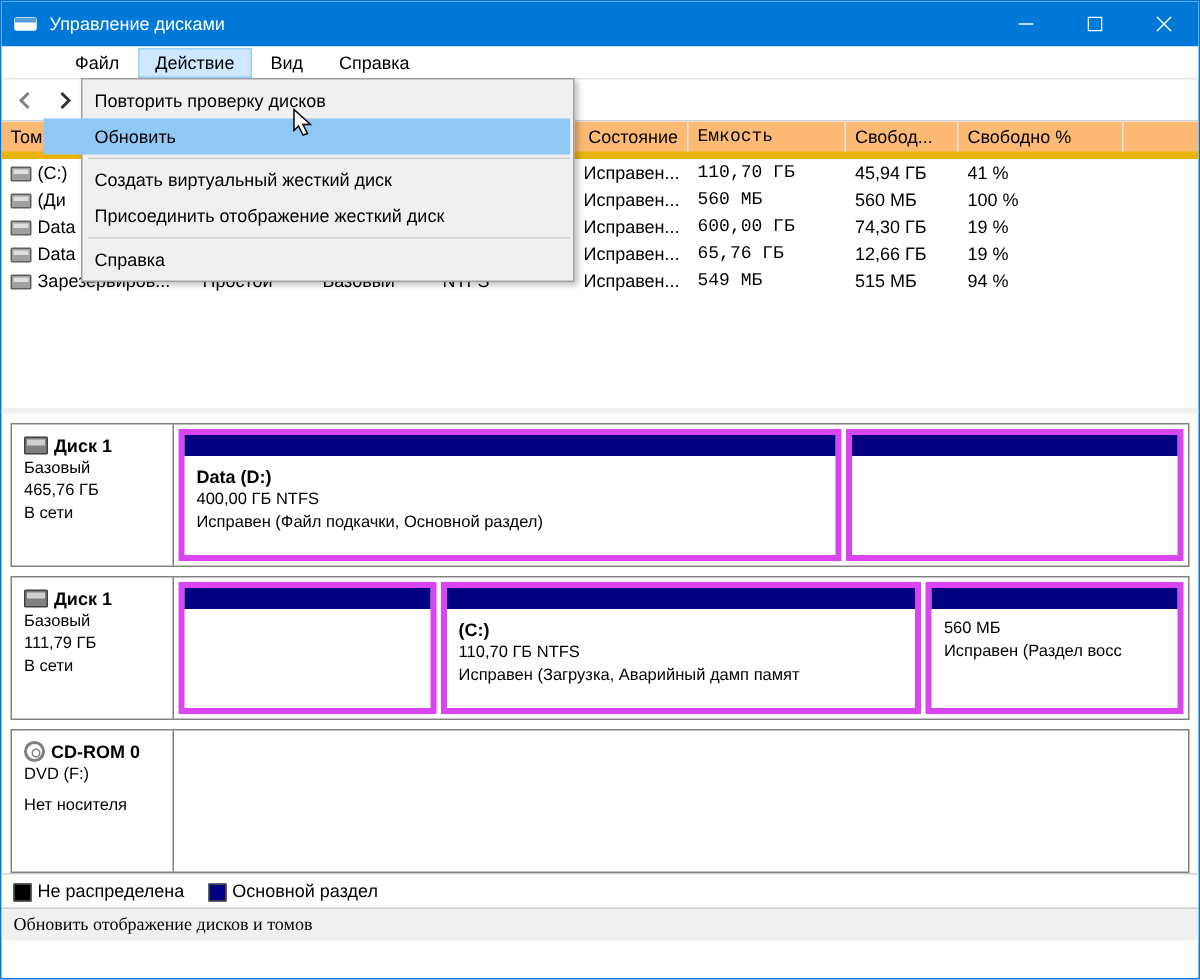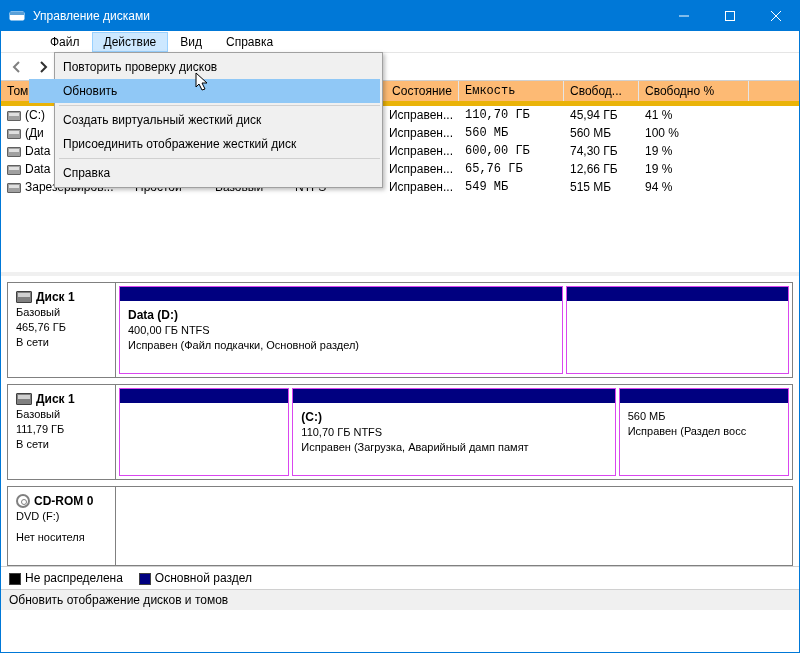--- a/index.html
+++ b/index.html
@@ -46,33 +46,33 @@
   .top-pane { height: 195px; border-bottom:4px solid #f0f0f0; overflow:hidden;}
   .disk-row { display:flex; border:1px solid #808080; margin:6px 6px 0 6px; height:96px; background:#fff;}
   .disk-info { width:108px; border-right:1px solid #808080; padding:6px 8px; font-size:11px; line-height:1.35;}
   .disk-info .dtitle { font-weight:bold; font-size:12px; display:flex; align-items:center; gap:4px;}
   .disk-icon { width:16px; height:12px; background:#808080; display:inline-block; border:1px solid #404040; border-radius:1px; position:relative;}
   .disk-icon::after{content:"";position:absolute;left:1px;top:1px;right:1px;height:4px;background:#d0d0d0;}
   .cd-icon{width:14px;height:14px;border:2px solid #808080;border-radius:50%;display:inline-block;position:relative;}
   .cd-icon::after{content:"";position:absolute;left:3px;top:3px;width:4px;height:4px;border:1px solid #808080;border-radius:50%;}
 
   .disk-parts { flex:1; display:flex; gap:3px; padding:3px;}
-  .part { border:1px solid #d946ef; display:flex; flex-direction:column; }
+  .part { border:4px solid #d946ef; display:flex; flex-direction:column; }
   .part-bar { height:14px; background:#000080;}
   .part-body { padding:6px 8px; font-size:11px; line-height:1.35; overflow:hidden;}
   .part-body .ptitle { font-weight:bold; font-size:12px;}
 
-  .cd-row { display:flex; border:1px solid #808080; margin:6px 6px 0 6px; height:80px; background:#fff;}
+  .cd-row { display:flex; border:1px solid #808080; margin:6px 6px 0 6px; height:96px; background:#fff;}
   .cd-parts{flex:1;}
 
   
   .legend { padding:4px 8px; font-size:12px; border-top:1px solid #d0d0d0; display:flex; gap:16px; align-items:center; background:#fff;}
   .lg-sw { width:12px; height:12px; display:inline-block; vertical-align:middle; margin-right:4px; border:1px solid #404040;}
   .lg-sw.black{background:#000;} .lg-sw.navy{background:#000080;}
-  .status { padding:3px 8px; font-size:12px; border-top:1px solid #d0d0d0; background:#f0f0f0;}
+  .status { padding:3px 8px; font-size:12px; border-top:1px solid #d0d0d0; background:#f0f0f0;font-family:Liberation Serif, serif;}
 </style>
 </head>
 <body>
 
 <div class="titlebar">
   <div class="titlebar-left">
     <span class="titlebar-icon">
       <svg viewBox="0 0 16 16">
           <rect x="1" y="4" width="14" height="8" rx="1" fill="#fff" stroke="#fff"></rect>
           <rect x="1" y="4" width="14" height="3" fill="#5aa0d8"></rect>

